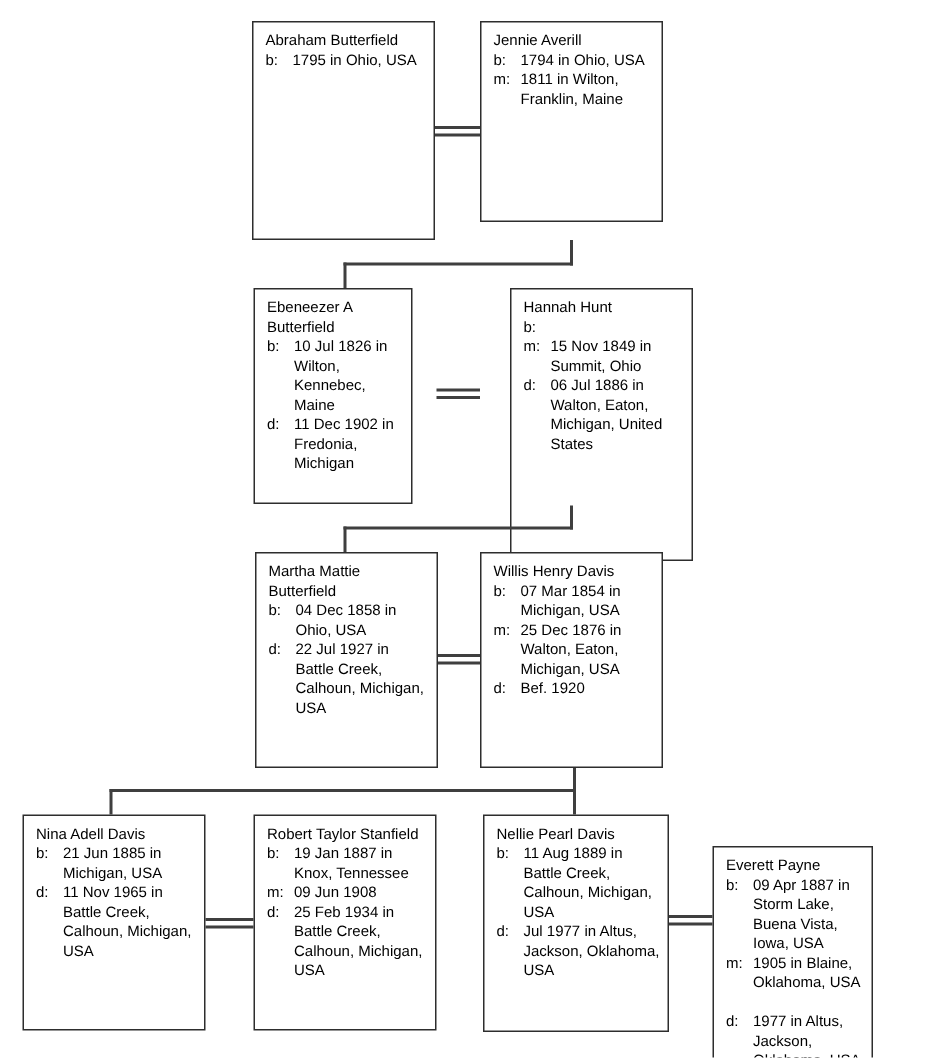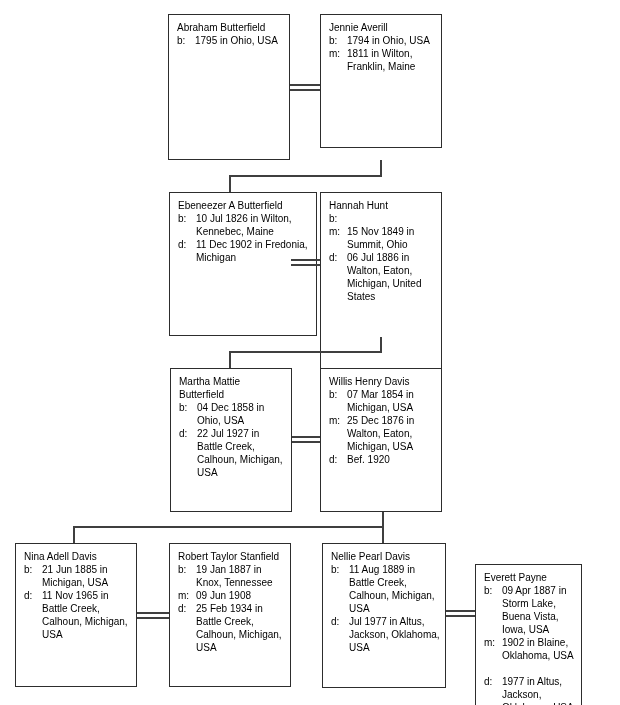--- a/index.html
+++ b/index.html
@@ -43,33 +43,33 @@
     <div class="entry">
       <span class="elabel">b:</span>
       <span class="etext">1794 in Ohio, USA</span>
     </div>
     <div class="entry">
       <span class="elabel">m:</span>
       <span class="etext">1811 in Wilton, Franklin, Maine</span>
     </div>
   </div>
 
-  <div class="pbox" style="left:169px; top:192px; width:148px; height:144px;">
+  <div class="pbox" style="left:169px; top:192px; width:106px; height:144px;">
     <div class="pname">Ebeneezer A Butterfield</div>
     <div class="entry">
       <span class="elabel">b:</span>
       <span class="etext">10 Jul 1826 in Wilton, Kennebec, Maine</span>
     </div>
     <div class="entry">
       <span class="elabel">d:</span>
       <span class="etext">11 Dec 1902 in Fredonia, Michigan</span>
     </div>
   </div>
 
-  <div class="pbox" style="left:320px; top:192px; width:122px; height:182px;">
+  <div class="pbox" style="left:340px; top:192px; width:122px; height:182px;">
     <div class="pname">Hannah Hunt</div>
     <div class="entry">
       <span class="elabel">b:</span>
     </div>
     <div class="entry">
       <span class="elabel">m:</span>
       <span class="etext">15 Nov 1849 in Summit, Ohio</span>
     </div>
     <div class="entry">
       <span class="elabel">d:</span>
@@ -146,21 +146,21 @@
   </div>
 
   <div class="pbox" style="left:475px; top:543px; width:107px; height:146px;margin-top:21px;">
     <div class="pname">Everett Payne</div>
     <div class="entry">
       <span class="elabel">b:</span>
       <span class="etext">09 Apr 1887 in Storm Lake, Buena Vista, Iowa, USA</span>
     </div>
     <div class="entry">
       <span class="elabel">m:</span>
-      <span class="etext">1902 in Blaine, Oklahoma, USA</span>
+      <span class="etext">1905 in Blaine, Oklahoma, USA</span>
     </div>
     <div class="entry gap-before">
       <span class="elabel">d:</span>
       <span class="etext">1977 in Altus, Jackson, Oklahoma, USA</span>
     </div>
   </div>
 
   <div class="mline" style="left:290px; top:84px;  width:30px;"></div>
   <div class="mline" style="left:291px; top:259px; width:29px;"></div>
   <div class="mline" style="left:292px; top:436px; width:28px;"></div>

